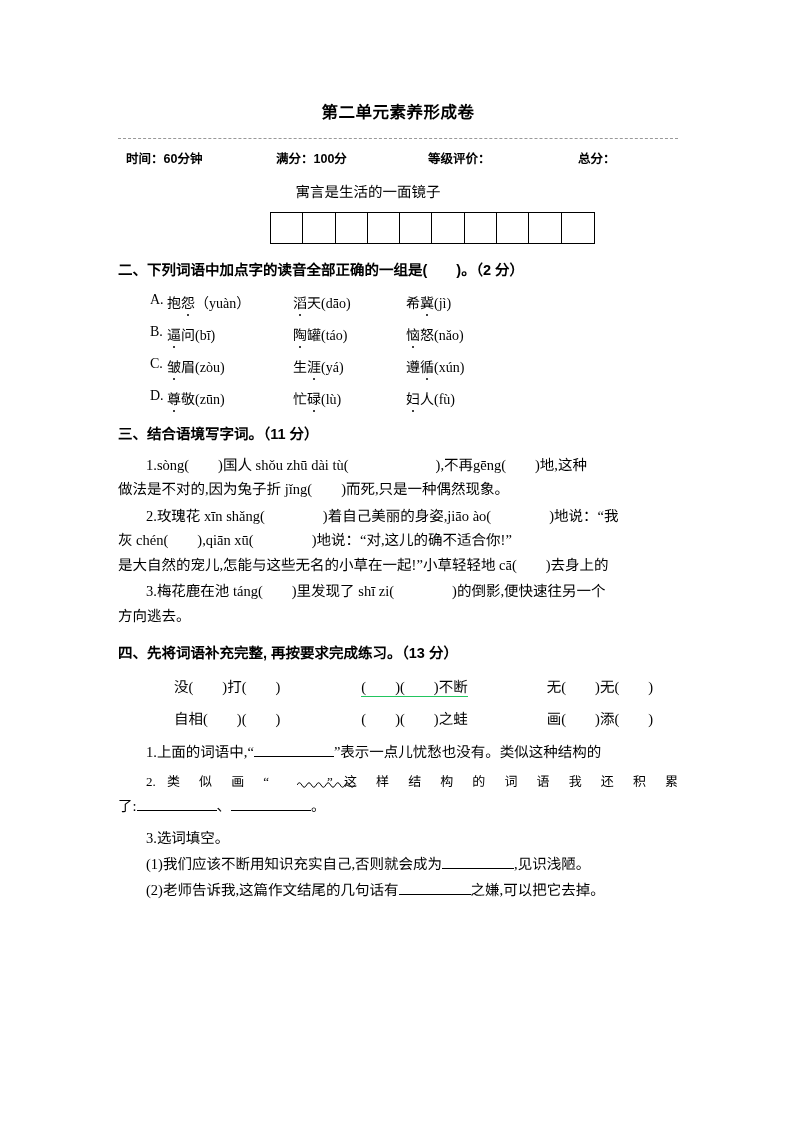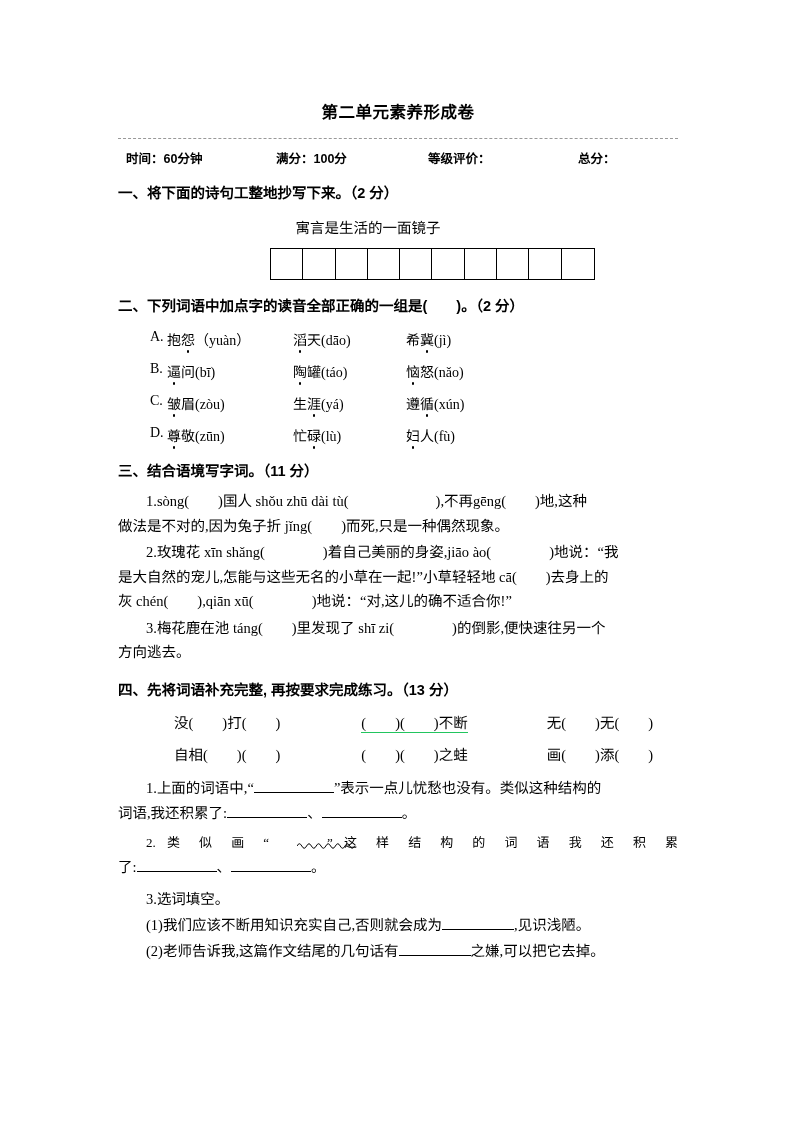--- a/index.html
+++ b/index.html
@@ -175,21 +175,20 @@
   <div class="paper-title">第二单元素养形成卷</div>
   <div class="rule-dashed"></div>
 
   <div class="meta-row">
     <span class="meta-cell c1">时间：60分钟</span>
     <span class="meta-cell c2">满分：100分</span>
     <span class="meta-cell c3">等级评价：</span>
     <span class="meta-cell c4">总分：</span>
   </div>
 
-  <div class="sec-head">一、将下面的诗句工整地抄写下来。（2 分）</div>
   <div class="copy-sentence">寓言是生活的一面镜子</div>
   <div class="grid-wrap">
     <div class="char-grid" id="char-grid">
         <div class="cell"></div>
         <div class="cell"></div>
         <div class="cell"></div>
         <div class="cell"></div>
         <div class="cell"></div>
         <div class="cell"></div>
         <div class="cell"></div>
@@ -224,45 +223,42 @@
         <span class="opt-item i1"><span class="dotchar">尊</span><span>敬</span><span>(zūn)</span></span>
         <span class="opt-item i2"><span>忙</span><span class="dotchar">碌</span><span>(lù)</span></span>
         <span class="opt-item i3"><span class="dotchar">妇</span><span>人</span><span>(fù)</span></span>
       </div>
     </div>
 
   <div class="sec-head">三、结合语境写字词。（11 分）</div>
   <div class="body-line indent">1.sòng(　　)国人 shǒu zhū dài tù(　　　　　　),不再gēng(　　)地,这种</div>
   <div class="body-line" style="margin-top:2px">做法是不对的,因为兔子折 jǐng(　　)而死,只是一种偶然现象。</div>
   <div class="body-line indent" style="margin-top:4px">2.玫瑰花 xīn shǎng(　　　　)着自己美丽的身姿,jiāo ào(　　　　)地说：“我</div>
+  <div class="body-line" style="margin-top:2px">灰 chén(　　),qiān xū(　　　　)地说：“对,这儿的确不适合你!”</div>
   <div class="body-line" style="margin-top:2px">是大自然的宠儿,怎能与这些无名的小草在一起!”小草轻轻地 cā(　　)去身上的</div>
-  <div class="body-line" style="margin-top:2px">灰 chén(　　),qiān xū(　　　　)地说：“对,这儿的确不适合你!”</div>
   <div class="body-line indent" style="margin-top:4px">3.梅花鹿在池 táng(　　)里发现了 shī zi(　　　　)的倒影,便快速往另一个</div>
   <div class="body-line" style="margin-top:2px">方向逃去。</div>
 
   <div class="sec-head">四、先将词语补充完整, 再按要求完成练习。（13 分）</div>
   <div id="idiom-container">
       <div class="idiom-row">
         <span class="idiom-cell a"><span>没(　　)打(　　)</span></span>
         <span class="idiom-cell b"><span class="underlined-idiom">(　　)(　　)不断</span></span>
         <span class="idiom-cell c"><span>无(　　)无(　　)</span></span>
       </div>
       <div class="idiom-row">
         <span class="idiom-cell a"><span>自相(　　)(　　)</span></span>
         <span class="idiom-cell b"><span>(　　)(　　)之蛙</span></span>
         <span class="idiom-cell c"><span>画(　　)添(　　)</span></span>
       </div>
     </div>
 
   <div class="body-line indent" style="margin-top:13px">
     <span>1.上面的词语中,“</span><span class="u-line u-80"></span><span>”表示一点儿忧愁也没有。类似这种结构的</span>
   </div>
-  <div class="body-line" style="margin-top:2px">
-    <span>词语,我还积累了:</span><span class="u-line u-80"></span><span>、</span><span class="u-line u-80"></span><span>。</span>
-  </div>
 
   <div class="spread">
     <span>2. 类 似 画 “</span><span class="wavy"><svg width="58" height="14" viewBox="0 0 58 14" preserveAspectRatio="none" aria-hidden="true">
           <path d="M0 10 Q2.4 5.5 4.8 10 T9.6 10 T14.4 10 T19.2 10 T24 10 T28.8 10 T33.6 10 T38.4 10 T43.2 10 T48 10 T52.8 10 T57.6 10" fill="none" stroke="#000" stroke-width="1"></path>
         </svg></span><span>” 这 样 结 构 的 词 语 我 还 积 累</span>
   </div>
   <div class="body-line" style="margin-top:2px">
     <span>了:</span><span class="u-line u-80"></span><span>、</span><span class="u-line u-80"></span><span>。</span>
   </div>
 

